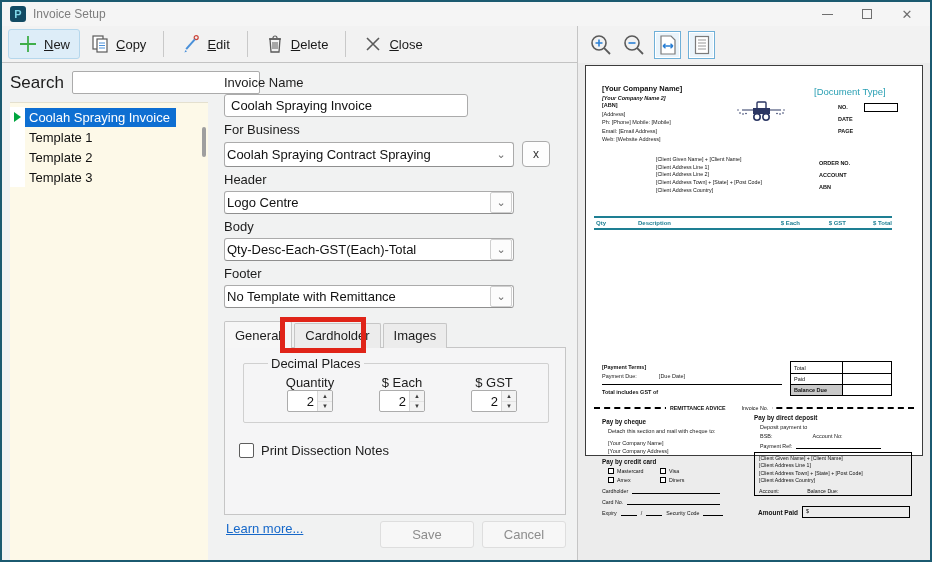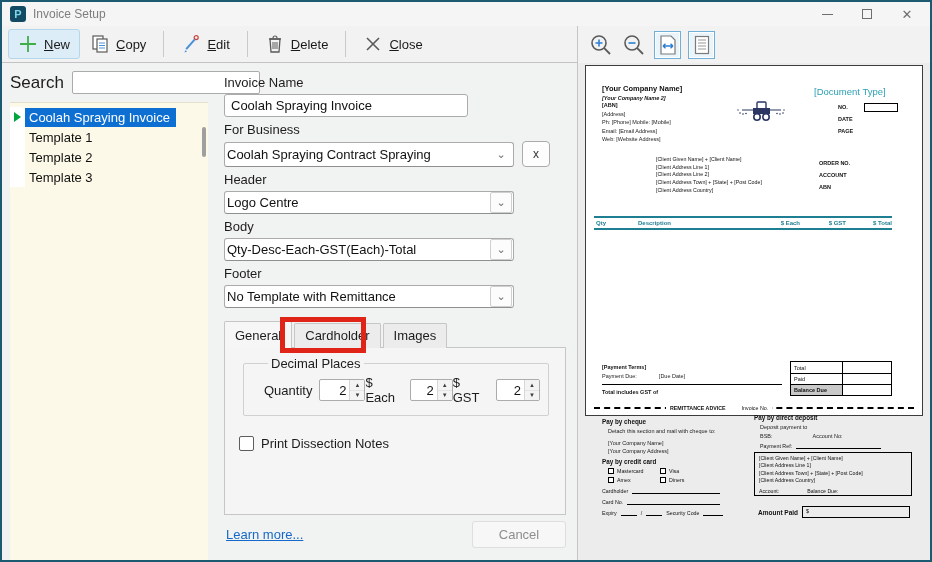--- a/index.html
+++ b/index.html
@@ -59,45 +59,45 @@
   .tabs-wrap{ margin-top:14px; position:relative; width:342px; }
   .tab-strip{ display:flex; align-items:flex-end; height:26px; }
   .tab{ font-size:13px; color:#1c1c1c; padding:4px 10px 5px 10px; border:1px solid #c6c6c6; border-bottom:none; border-radius:2px 2px 0 0; background:#ececec; margin-right:2px; cursor:default; }
   .tab.active{ background:#f6f6f6; padding-top:6px; position:relative; z-index:2; }
   .tab-panel{ width:342px; height:168px; border:1px solid #c6c6c6; background:#f5f5f6; margin-top:-1px; padding:8px 10px; }
   .annotation-box{ position:absolute; left:56px; top:-5px; width:86px; height:36px; border:5px solid #e02418; z-index:5; pointer-events:none; }
   
   fieldset.dp{ border:1px solid #d0d0d0; border-radius:2px; width:306px; margin-left:8px; padding:2px 8px 10px 20px; }
   fieldset.dp legend{ font-size:13px; color:#1c1c1c; padding:0 3px; margin-left:4px; }
   .dp-grid{ display:flex; }
-  .dp-col{ flex:1; display:flex; align-items:center; gap:7px; padding-top:2px; }
+  .dp-col{ flex:1; display:flex; flex-direction:column; align-items:center; padding-top:2px; }
   .dp-col .dp-label{ font-size:13px; color:#1c1c1c; }
   .spin{ display:flex; width:46px; height:22px; border:1px solid #acacac; background:#fff; border-radius:2px; overflow:hidden; }
   .spin .val{ flex:1; text-align:right; font-size:13px; color:#111; padding:3px 3px 0 0; }
   .spin .btns{ width:15px; display:flex; flex-direction:column; border-left:1px solid #d7d7d7; }
   .spin .btns div{ flex:1; font-size:6px; line-height:1; display:flex; align-items:center; justify-content:center; background:#f3f3f3; color:#3d3d3d; cursor:default; }
   .spin .btns div:first-child{ border-bottom:1px solid #e3e3e3; }
   
   .chk-row{ display:flex; align-items:center; gap:7px; margin:20px 0 0 4px; }
   .chk-box{ width:15px; height:15px; border:1px solid #5d5d5d; border-radius:2px; background:#fff; }
   .chk-label{ font-size:13px; color:#1c1c1c; }
   
-  .bottom-row{ margin-top:auto; display:flex; align-items:center; padding:6px 0 6px 2px; }
+  .bottom-row{ margin-top:auto; display:flex; padding:6px 0 6px 2px; }
   .learn-link{ font-size:13px; color:#1668c9; text-decoration:underline; cursor:pointer; }
   .btn-std{ width:94px; height:27px; border:1px solid #dedede; border-radius:3px; background:#f7f7f7; font-size:13px; color:#8d8d8d; display:flex; align-items:center; justify-content:center; cursor:default; }
   .btn-std + .btn-std{ margin-left:8px; width:84px; }
   .bottom-spacer{ flex:1; }
   
   .preview-pane{ flex:1; display:flex; flex-direction:column; background:#f0f0f0; }
   .pv-toolbar{ height:37px; display:flex; align-items:center; gap:7px; padding:0 10px; background:#f2f2f2; flex:0 0 auto; }
   .pv-icon{ width:26px; height:26px; display:flex; align-items:center; justify-content:center; cursor:default; }
   .pv-toggle{ width:27px; height:28px; border:1px solid #6fb0d8; background:#eaf4fb; box-shadow:inset 0 0 0 1px #fff; display:flex; align-items:center; justify-content:center; cursor:default; }
   .pv-surface{ flex:1; background:#ececec; display:flex; justify-content:center; padding-top:2px; overflow:hidden; }
   
-  .doc{ width:338px; height:351px; background:#fff; border:1px solid #3c3c3c; position:relative; color:#111; font-family:"Liberation Sans",sans-serif; }
+  .doc{ width:338px; height:391px; background:#fff; border:1px solid #3c3c3c; position:relative; color:#111; font-family:"Liberation Sans",sans-serif; }
   .d-abs{ position:absolute; }
   .d-co-name{ font-size:7.5px; font-weight:bold; }
   .d-co-name2{ font-size:5.5px; font-weight:bold; font-style:italic; margin-top:2px; }
   .d-xs{ font-size:5.5px; line-height:1.55; color:#222; }
   .d-xs-b{ font-size:5.5px; font-weight:bold; line-height:1.55; }
   .d-doctype{ font-size:9.5px; color:#2ba0b4; }
   .d-meta{ margin-top:5px; }
   .d-meta-row{ display:flex; align-items:center; height:10px; margin-bottom:2px; }
   .d-meta-label{ width:26px; font-size:5.5px; font-weight:bold; }
   .d-no-box{ width:34px; height:9px; border:1px solid #000; background:#fff; }
@@ -305,20 +305,21 @@
               <div class="chk-row">
                 <span class="chk-box"></span>
                 <span class="chk-label">Print Dissection Notes</span>
               </div>
             </div>
           </div>
 
           <div class="bottom-row">
             <span class="learn-link">Learn more...</span>
             <span class="bottom-spacer"></span>
+            <div class="btn-std">Save</div>
             <div class="btn-std">Cancel</div>
           </div>
         </div>
       </div>
     </div>
 
     <div class="preview-pane">
       <div class="pv-toolbar">
         <div class="pv-icon">
           <svg width="24" height="24" viewBox="0 0 24 24">

